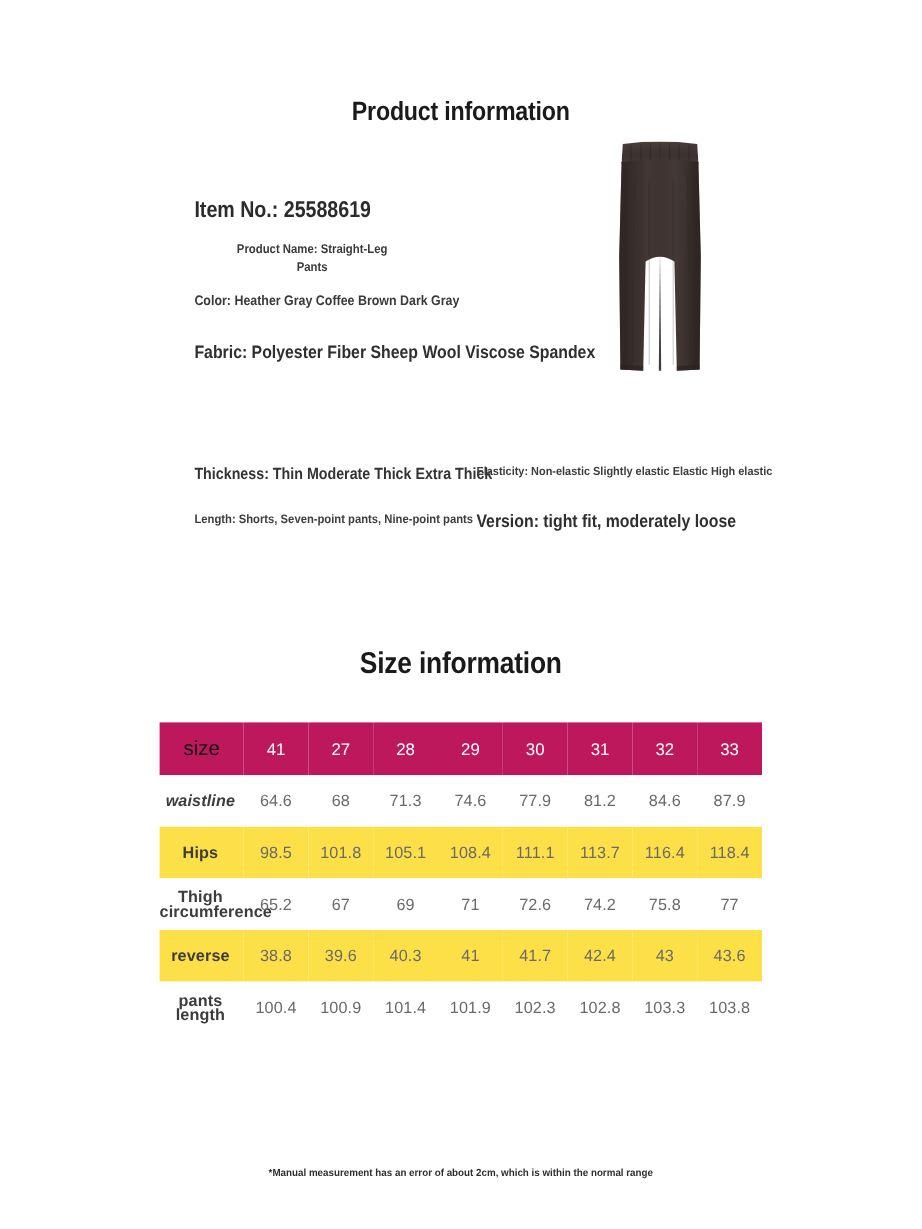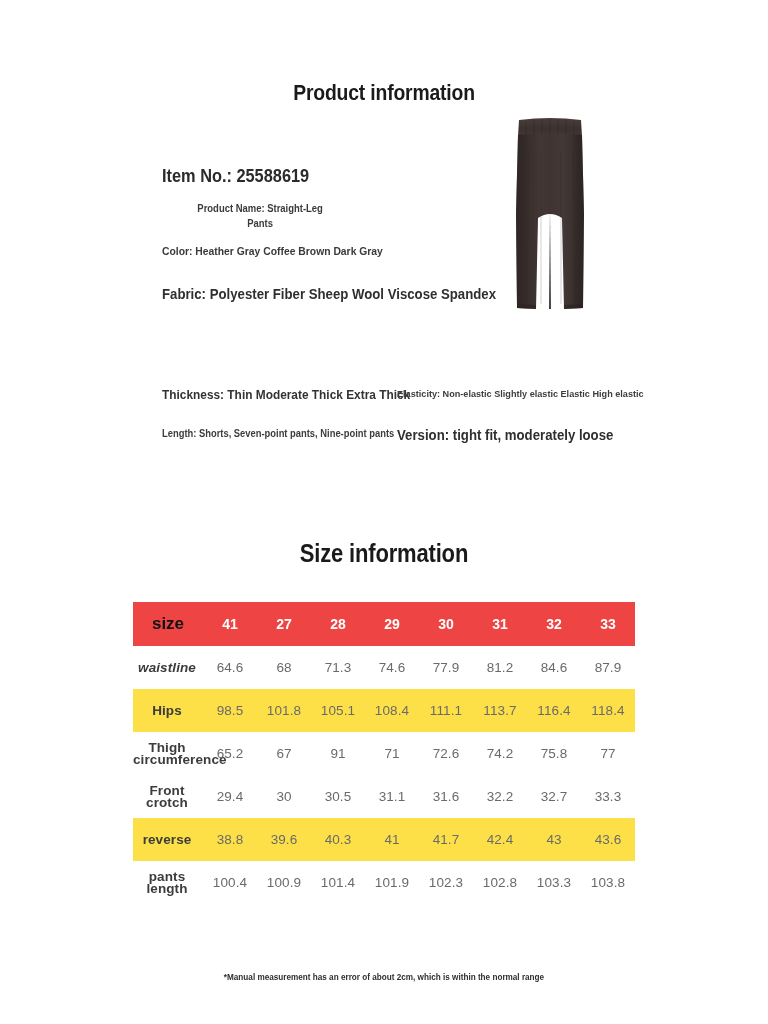--- a/index.html
+++ b/index.html
@@ -127,24 +127,24 @@
     position: absolute;
     left: 133px;
     top: 602px;
     width: 502px;
     border-collapse: collapse;
     table-layout: fixed;
   }
   #size-table col.label-col { width: 70px; }
 
   #size-table thead th {
-    background: #ef4444;
+    background: #be185d;
     color: #ffffff;
     font-family: "Liberation Sans Narrow", "Liberation Sans", sans-serif;
-    font-weight: 700;
+    font-weight: 400;
     font-size: 14px;
     height: 44px;
     text-align: center;
     padding: 0;
     vertical-align: middle;
   }
   #size-table thead th.size-head {
     color: #111111;
     font-size: 17px;
     text-align: center;
@@ -324,38 +324,26 @@
           <td>111.1</td>
           <td>113.7</td>
           <td>116.4</td>
           <td>118.4</td>
         </tr>
         <tr class="odd-row">
           <td class="row-label lab-xs">Thigh
 circumference</td>
           <td>65.2</td>
           <td>67</td>
-          <td>91</td>
+          <td>69</td>
           <td>71</td>
           <td>72.6</td>
           <td>74.2</td>
           <td>75.8</td>
           <td>77</td>
-        </tr>
-        <tr class="odd-row">
-          <td class="row-label lab-xs">Front
-crotch</td>
-          <td>29.4</td>
-          <td>30</td>
-          <td>30.5</td>
-          <td>31.1</td>
-          <td>31.6</td>
-          <td>32.2</td>
-          <td>32.7</td>
-          <td>33.3</td>
         </tr>
         <tr class="even-row">
           <td class="row-label lab-md">reverse</td>
           <td>38.8</td>
           <td>39.6</td>
           <td>40.3</td>
           <td>41</td>
           <td>41.7</td>
           <td>42.4</td>
           <td>43</td>

